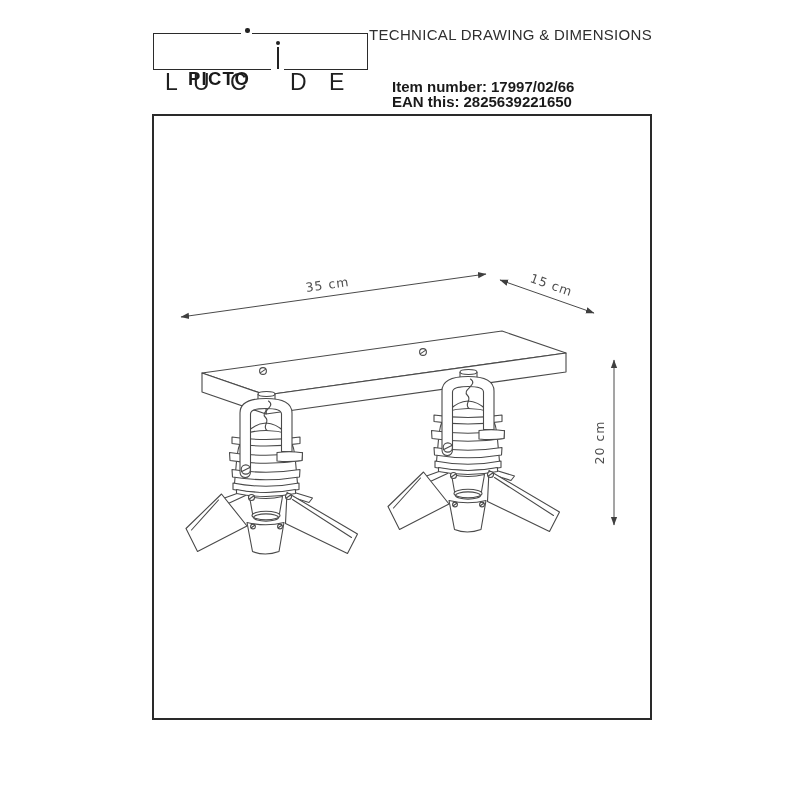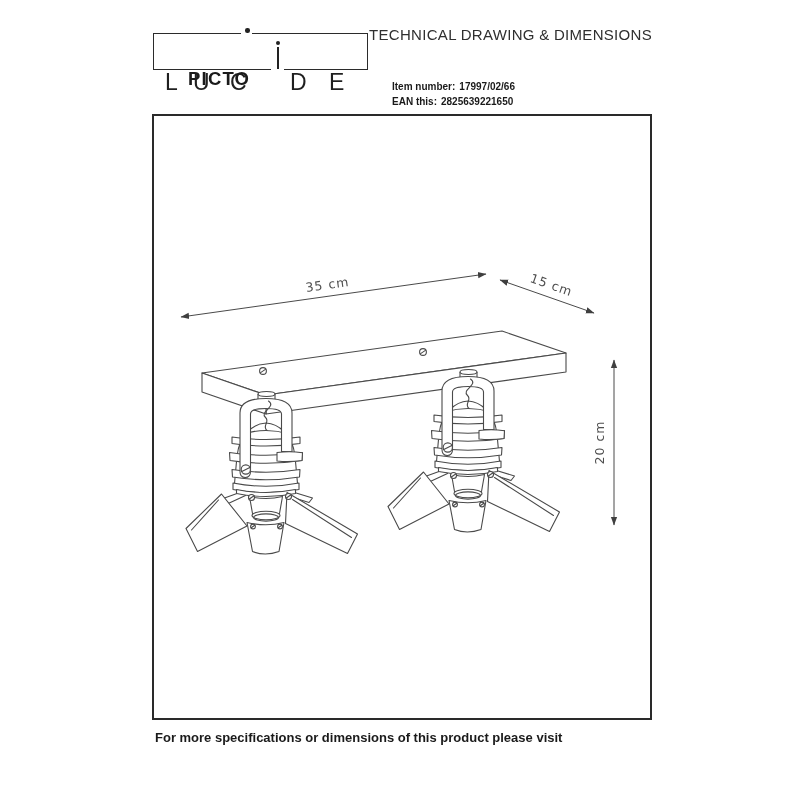--- a/index.html
+++ b/index.html
@@ -8,21 +8,21 @@
   .abs{position:absolute;}
   
   .logo-box{left:153px;top:33px;width:213px;height:35px;border:1.5px solid #2b2b2b;}
   .logo-letter{position:absolute;top:37px;font-size:23px;font-weight:400;color:#1f1f1f;line-height:1;}
   .gap{position:absolute;background:#fff;}
   .dot{position:absolute;background:#222;border-radius:50%;}
   .istem{position:absolute;background:#222;}
   
   .tr-title{top:26px;right:148px;font-size:15px;letter-spacing:.3px;color:#2f2f2f;}
   .product{left:157px;top:68px;font-size:18.5px;font-weight:bold;letter-spacing:1.2px;margin-left:31px;}
-  .iteminfo{left:392px;top:80px;font-size:10px;font-weight:bold;line-height:14.5px;letter-spacing:0;}
+  .iteminfo{left:392px;top:80px;font-size:15px;font-weight:bold;line-height:14.5px;letter-spacing:0;}
   .iteminfo .val{margin-left:4px;}
   
   .frame{left:152px;top:114px;width:500px;height:606px;border:2px solid #2a2a2a;box-sizing:border-box;}
   
   .foot-note{left:155px;top:730px;font-size:13px;font-weight:bold;}
   .foot-site{left:155px;top:745px;font-size:20px;font-weight:bold;letter-spacing:.8px;}
   
   svg.draw{position:absolute;left:0;top:0;}
   .ln{stroke:#4a4a4a;stroke-width:1.1;fill:#fff;stroke-linejoin:round;}
   .lnf{stroke:#4a4a4a;stroke-width:1.1;fill:none;stroke-linecap:round;}
@@ -134,15 +134,14 @@
       <line class="dim" x1="500" y1="280" x2="594" y2="313" marker-start="url(#ah)" marker-end="url(#ah)"></line>
       <text class="dimtext" transform="translate(550,289) rotate(19.3)" text-anchor="middle">15 cm</text>
     </g>
 
     <g>
       <line class="dim" x1="614" y1="360" x2="614" y2="525" marker-start="url(#ah)" marker-end="url(#ah)"></line>
       <text class="dimtext" transform="translate(604,442.5) rotate(-90)" text-anchor="middle">20 cm</text>
     </g>
   </svg>
 
-  <div class="abs foot-note">For more specifications or dimensions of this product please visit</div>
 
 </div>
 
 </body></html>

